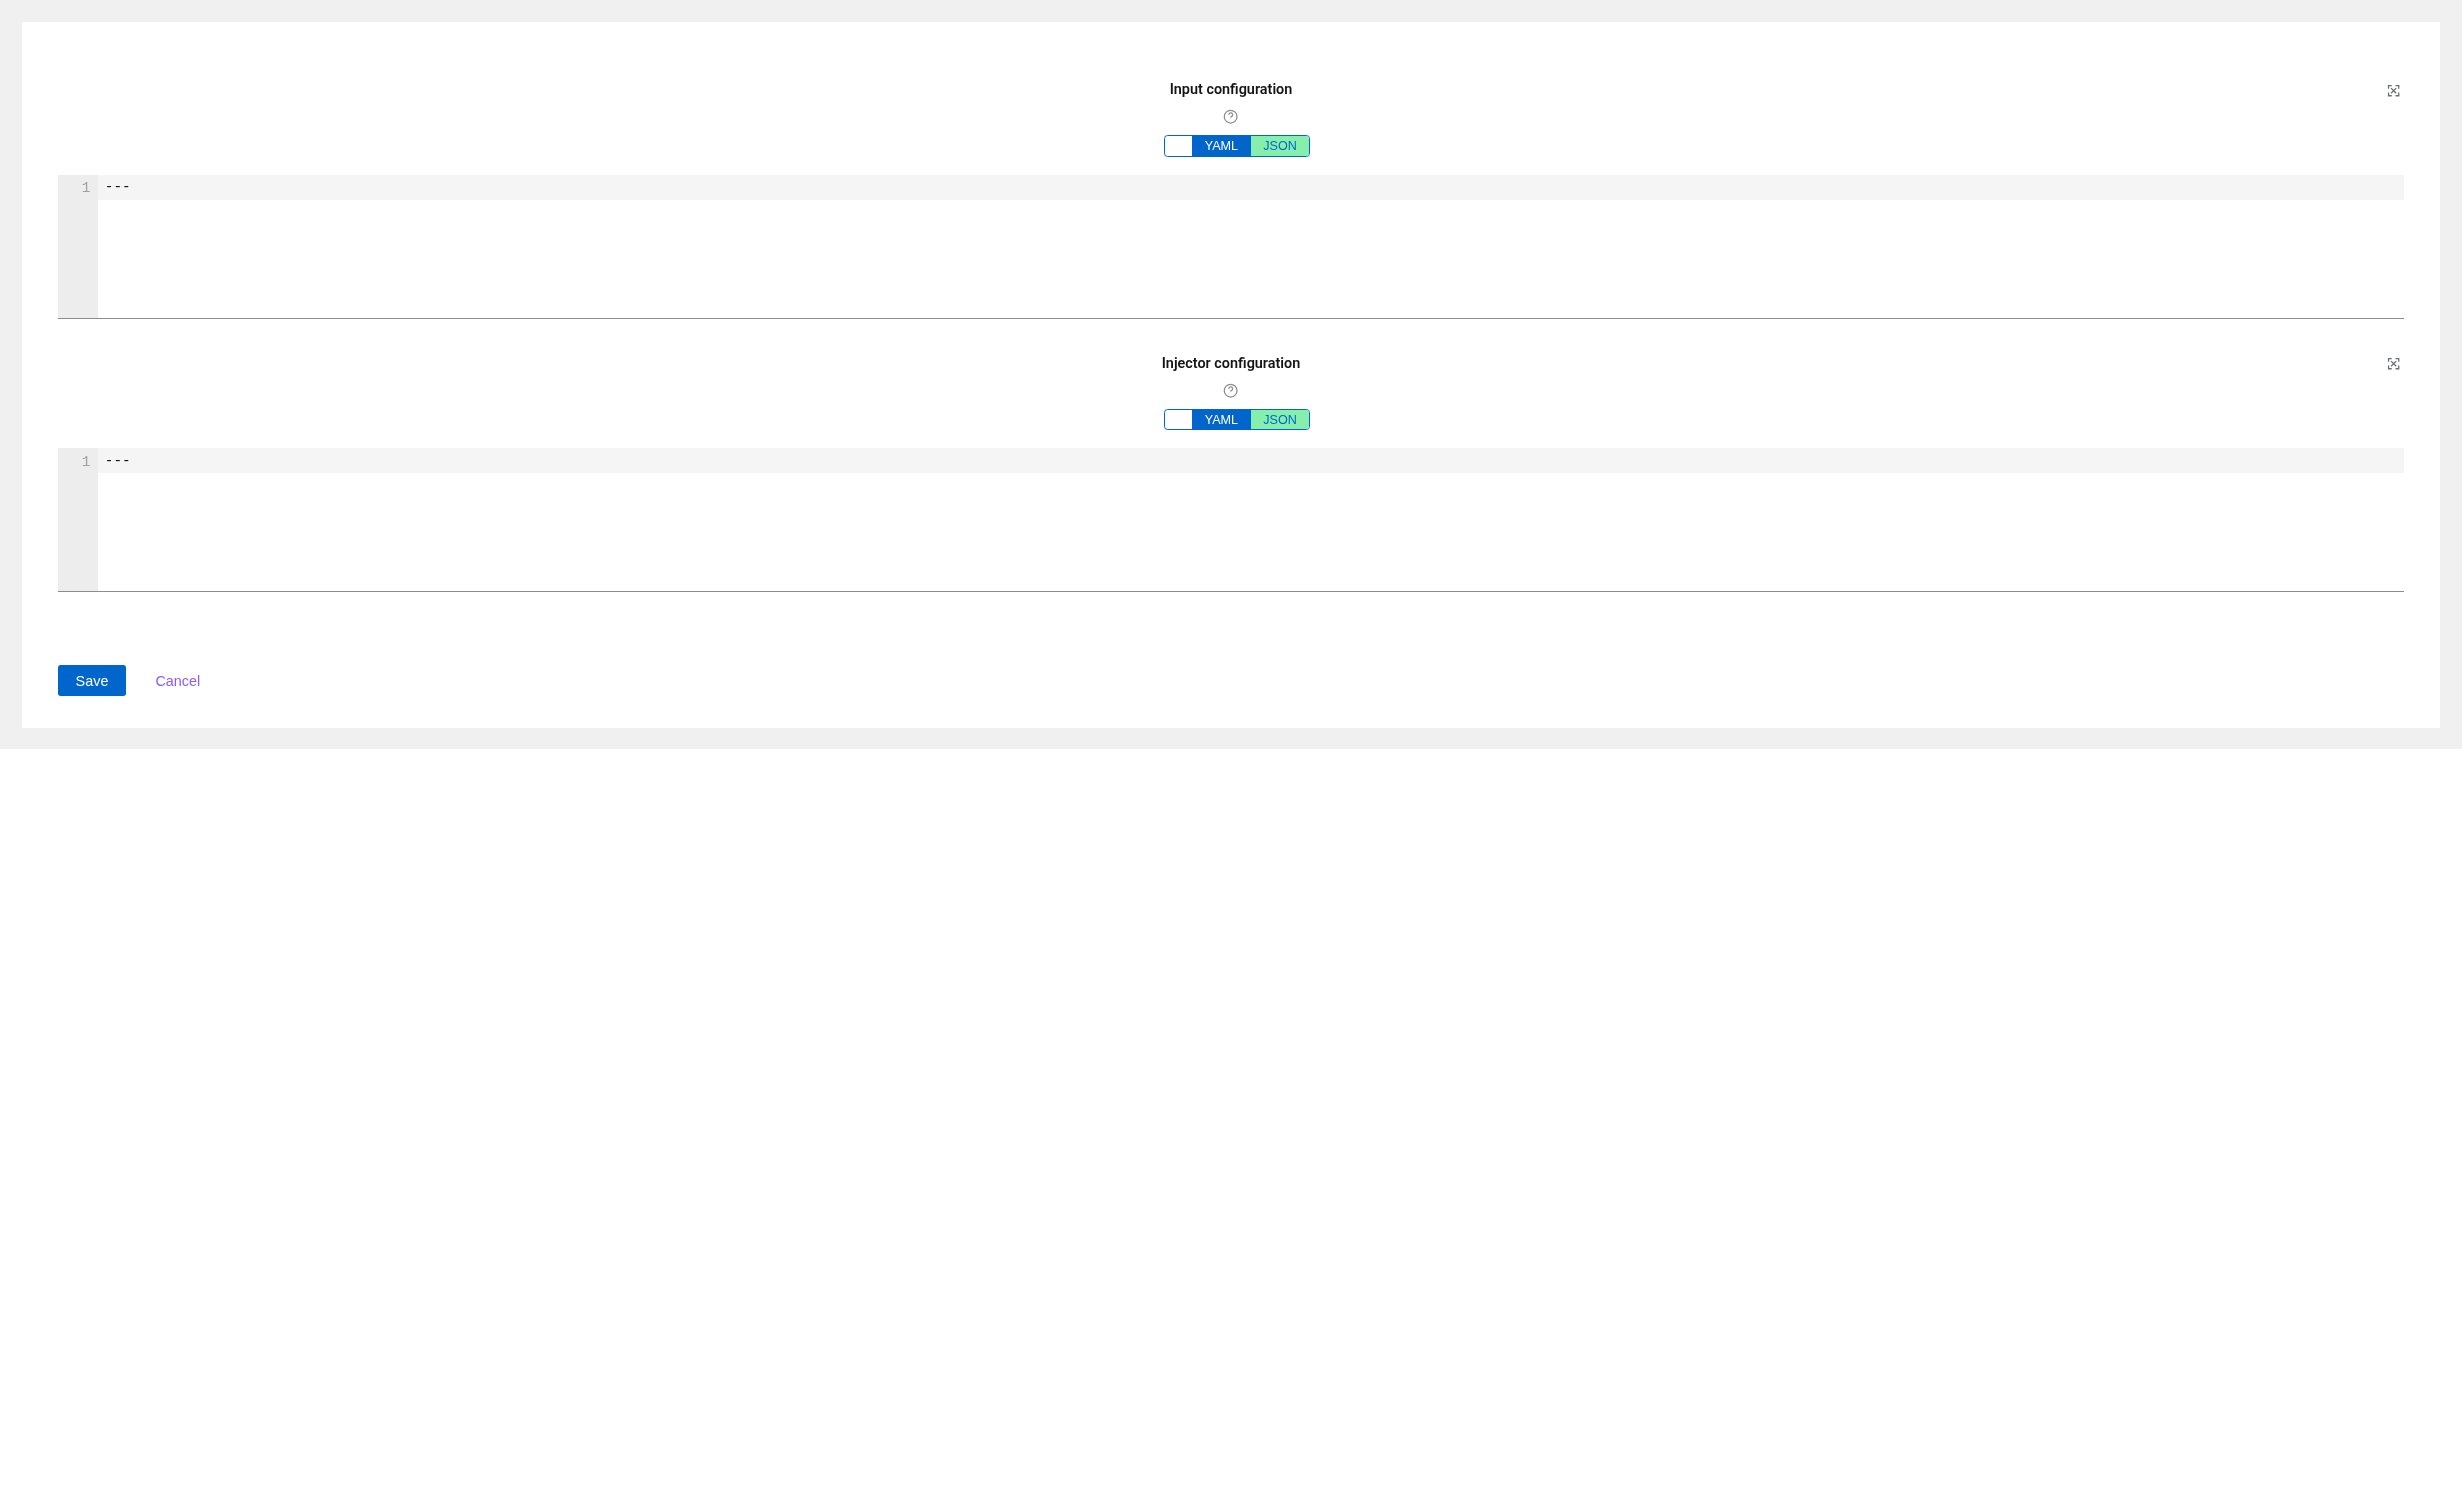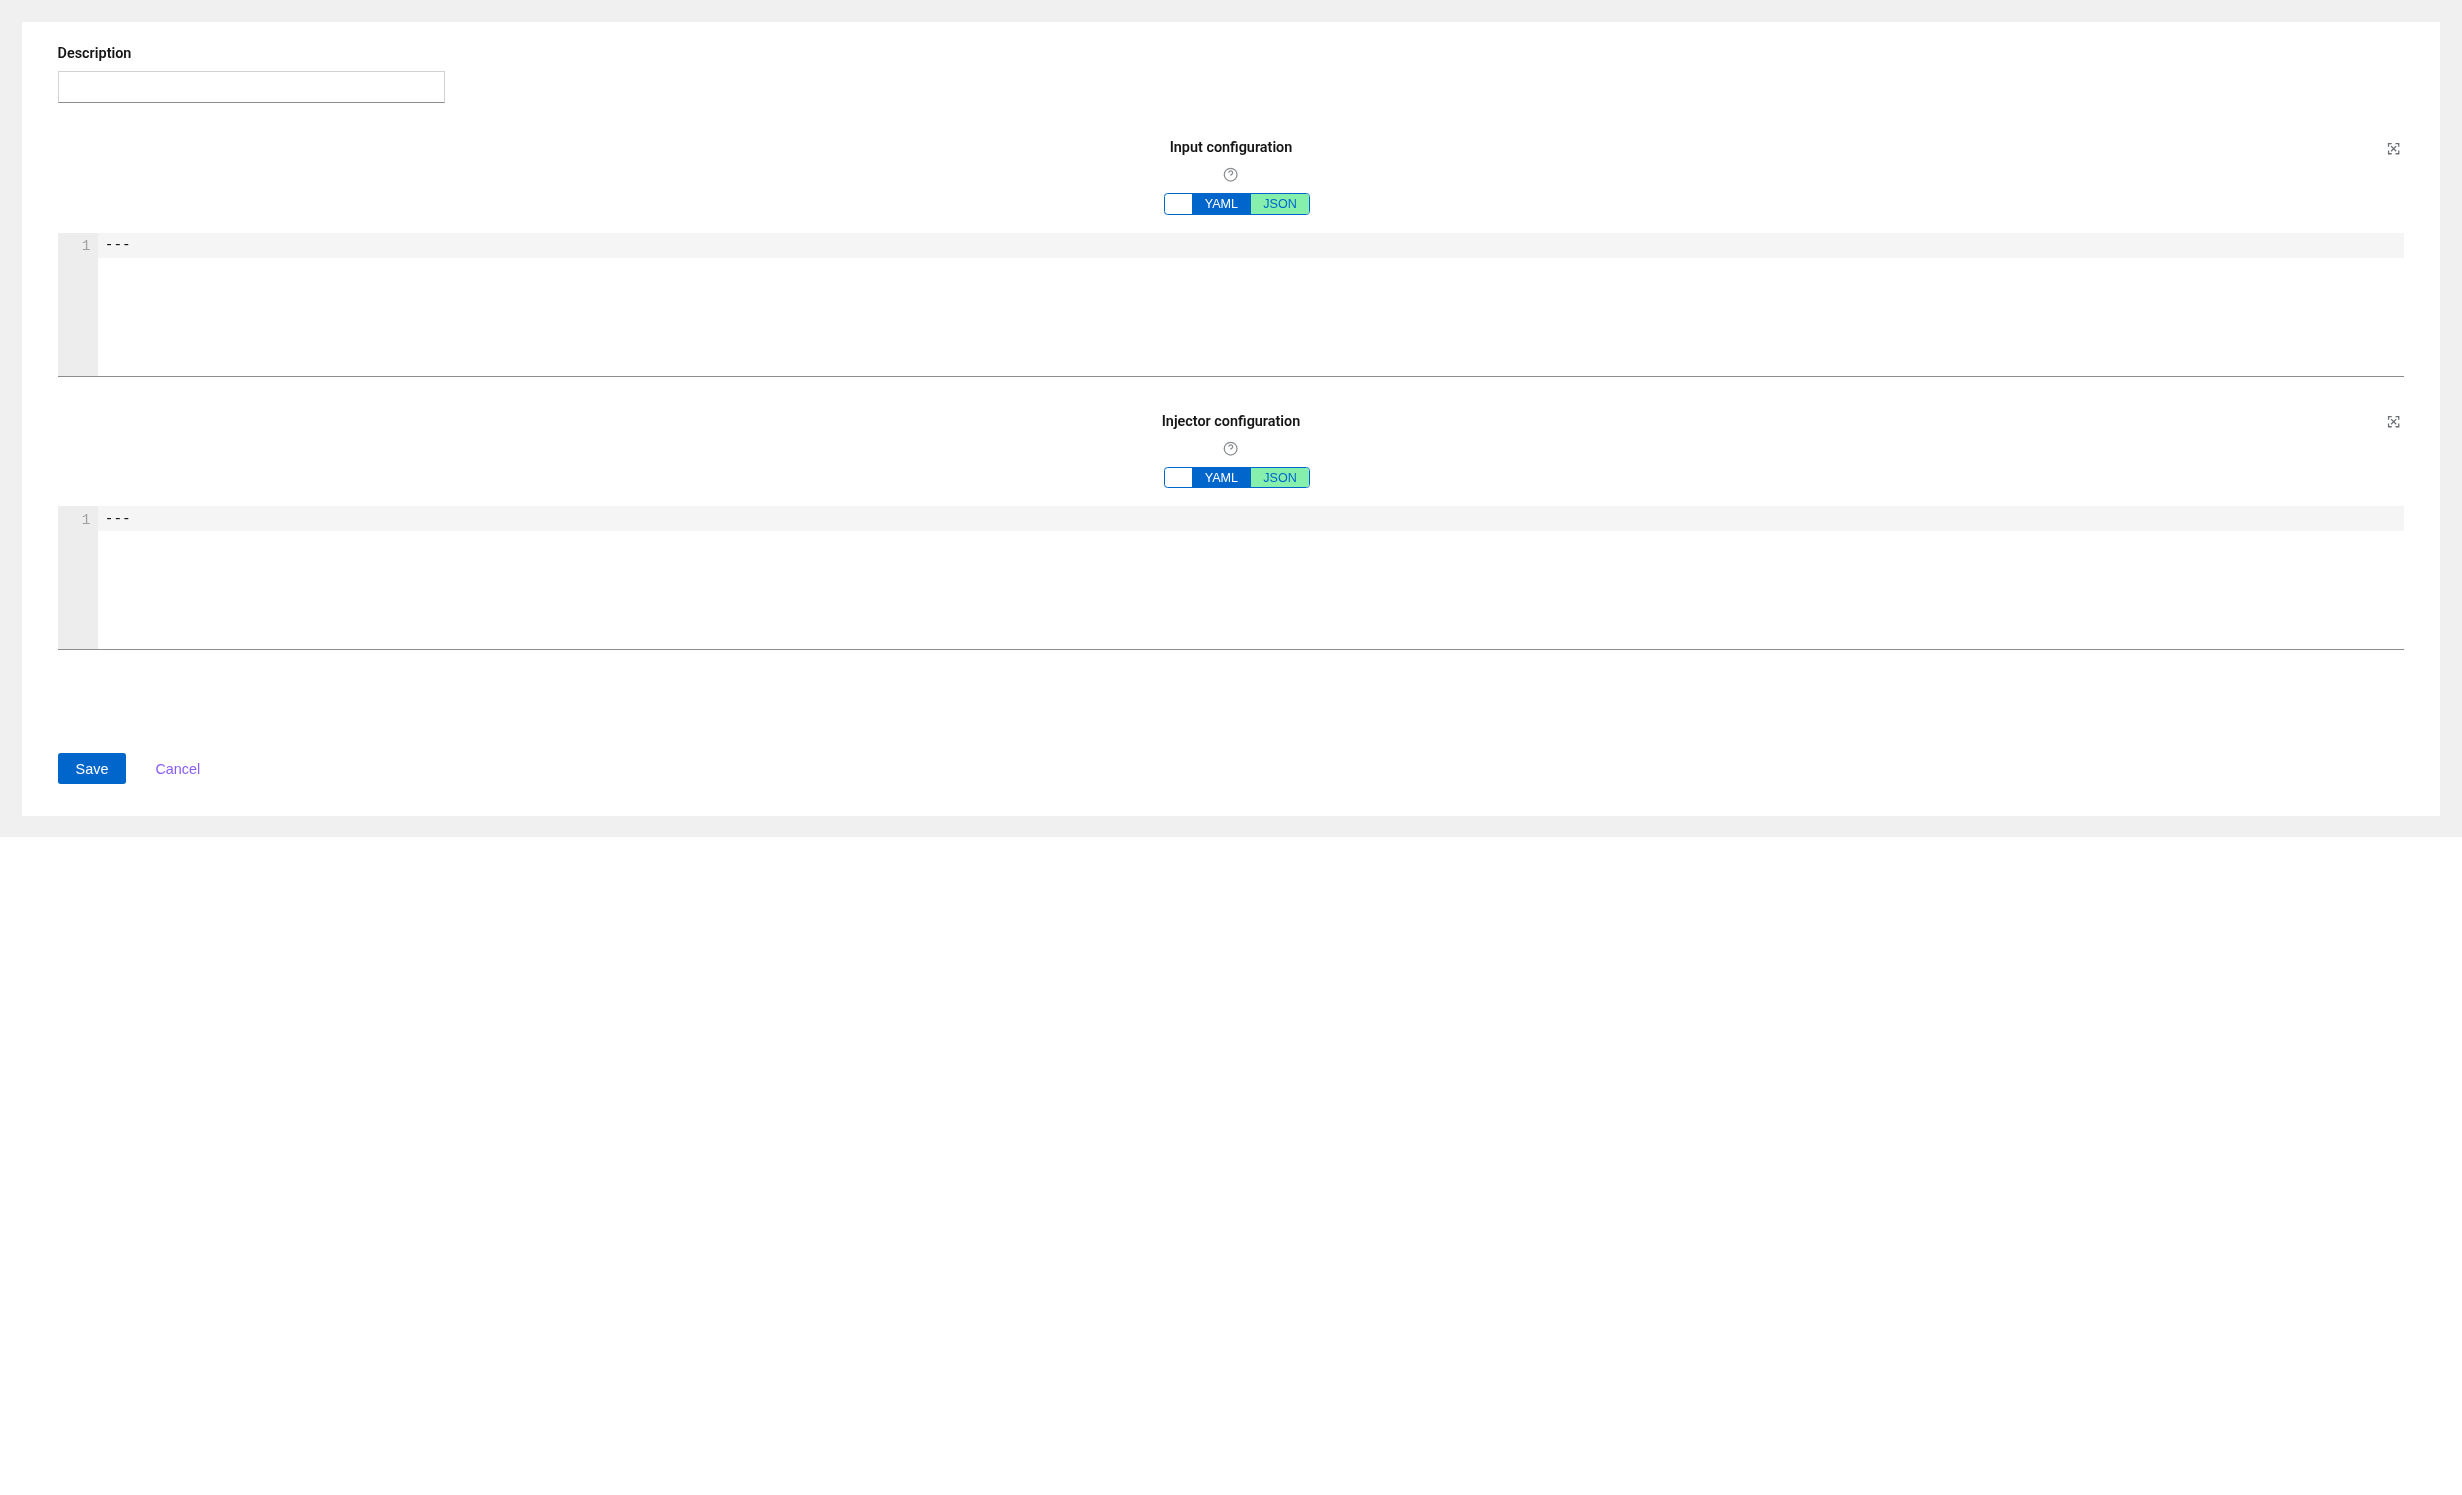--- a/index.html
+++ b/index.html
@@ -169,21 +169,21 @@
   }
   .code-text {
     font-family: "SFMono-Regular", Consolas, "Liberation Mono", Menlo, monospace;
     font-size: 14.4px;
     color: #151515;
   }
   .button-row {
     display: flex;
     gap: 29px;
     align-items: center;
-    margin-top: 103px;
+    margin-top: 73px;
   }
   .btn-primary {
     background: #0066cc;
     color: #fff;
     border: none;
     border-radius: 2.7px;
     padding: 7.2px 18px;
     font-size: 14.4px;
     font-weight: 400;
     cursor: pointer;
@@ -199,24 +199,20 @@
 </style>
 </head>
 <body>
 
 <div class="page">
 
   <div class="content-wrap">
     <div class="card">
 
       <div class="form-row">
-        <div class="form-group desc">
-          <label class="form-label">Description</label>
-          <input type="text" class="text-input" value="" style="">
-        </div>
       </div>
 
       <div class="config-section">
         <div class="config-header">
           <span class="config-label">Input configuration</span>
           <span class="help-icon">
             <svg viewBox="0 0 24 24" fill="none" stroke="currentColor" stroke-width="2">
               <circle cx="12" cy="12" r="10"></circle>
               <path d="M9.1 9a3 3 0 1 1 5.3 1.9c-.8.8-2.4 1.3-2.4 2.6"></path>
               <line x1="12" y1="17" x2="12" y2="17.01"></line>

